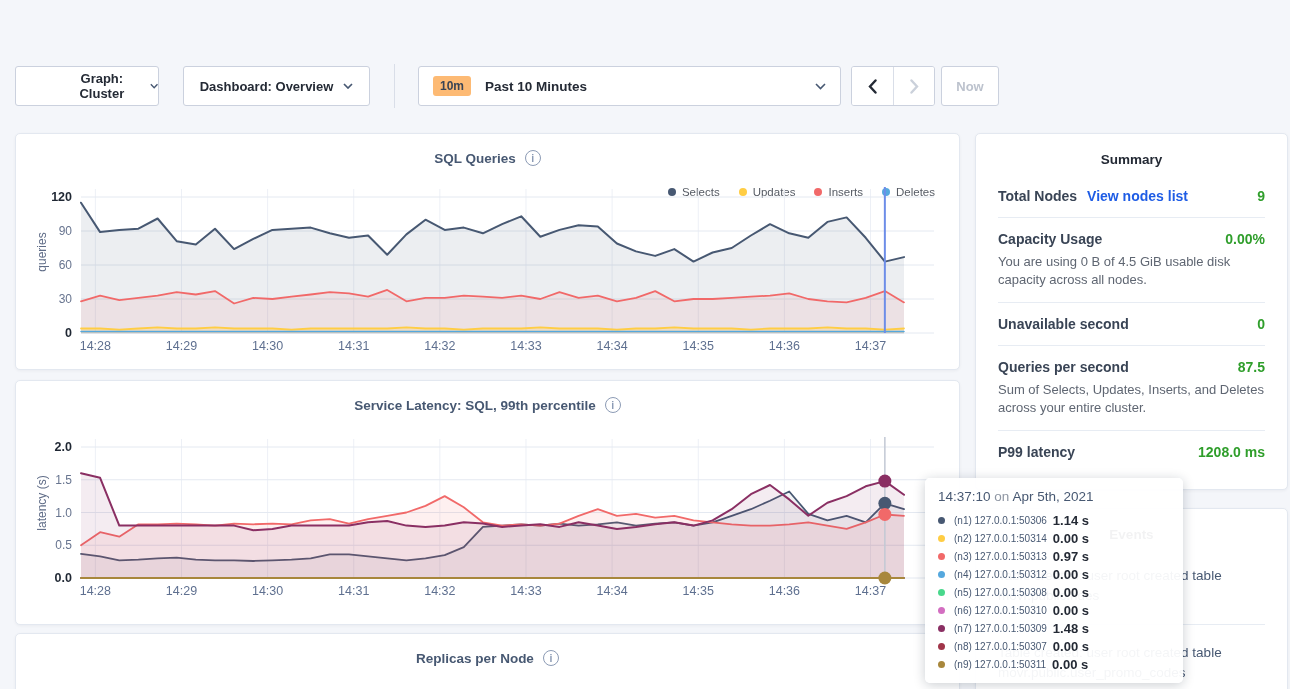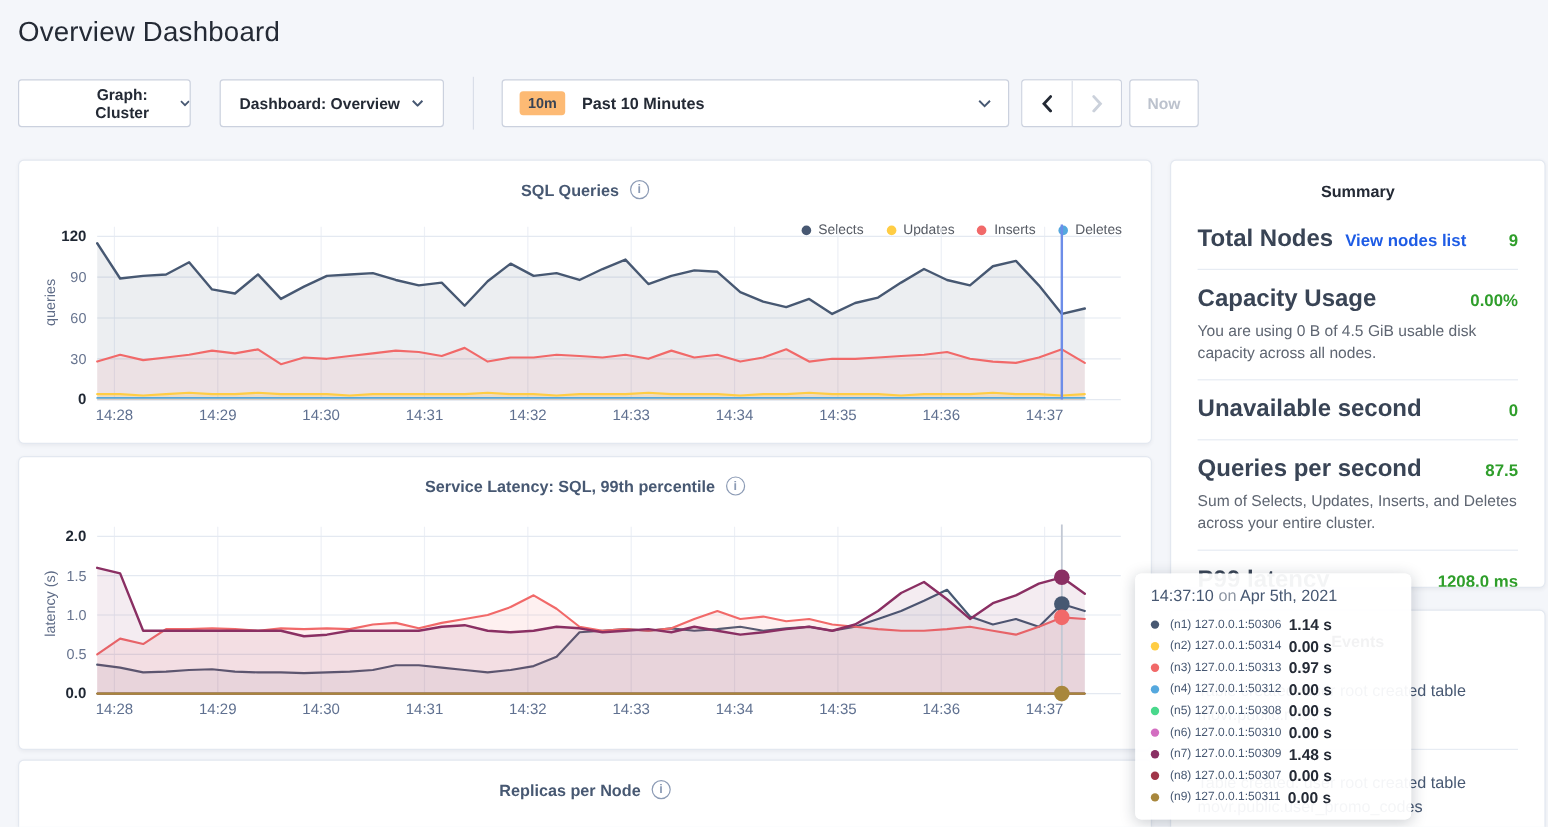--- a/index.html
+++ b/index.html
@@ -45,46 +45,45 @@
   svg .xtick { fill:#5F7090; font-size:12.5px; }
   svg .ytick { fill:#67748F; font-size:12px; }
   svg .ytickbold { fill:#1F2733; font-size:12.5px; font-weight:700; }
 
   
   .panel-h { text-align:center; padding-top:18px; font-size:13.5px; font-weight:700; color:#242A35; }
   #summary-rows { padding:8px 22px 0; }
   .sum-row { padding:13px 0; border-bottom:1px solid #E7ECF3; }
   .sum-row:last-child { border-bottom:none; }
   .sum-head { display:flex; align-items:baseline; }
-  .sum-label { font-size:20px; font-weight:700; color:#394455;text-align:right; }
+  .sum-label { font-size:14px; font-weight:700; color:#394455;text-align:right; }
   .sum-link { font-size:14px; font-weight:700; color:#1E5CE5; margin-left:10px; text-decoration:none; cursor:pointer; }
   .sum-value { margin-left:auto; font-size:14px; font-weight:700; color:#2F9E2B; }
   .sum-desc { margin-top:6px; font-size:13px; line-height:18px; color:#5F6672; }
 
   
   #events-list { padding:6px 22px 0; }
   .event-item { padding:18px 0; font-size:13.5px; line-height:20px; color:#475872; }
   .event-item + .event-item { border-top:1px solid #E7ECF3; }
 
   
-  #tooltip { position:absolute; left:946px; top:478px; width:230px; background:rgba(255,255,255,.94); border-radius:5px;
+  #tooltip { position:absolute; left:925px; top:478px; width:258px; background:rgba(255,255,255,.94); border-radius:5px;
              box-shadow:0 2px 12px rgba(20,30,50,.22); padding:11px 13px 10px; z-index:20; }
   .tt-head { font-size:13.5px; color:#475872; margin-bottom:7px; }
   .tt-head .tt-on { color:#8E96A3; }
   .tt-row { display:flex; align-items:center; height:18px; }
   .tt-dot { width:7px; height:7px; border-radius:50%; margin-right:9px; flex:none; }
   .tt-label { font-size:10px; color:#475872; }
   .tt-value { font-size:13px; font-weight:700; color:#242A35; margin-left:6px; }
 </style>
 </head>
 <body>
 
 <div id="app">
 
-  <h1 class="page-title">Overview Dashboard</h1>
 
   <button class="tb-btn" id="dd-graph">
     <span>Graph: Cluster</span>
     <svg class="chev" width="10" height="6" viewBox="0 0 10 6">
         <path d="M1 1 L5 5 L9 1" fill="none" stroke="#475872" stroke-width="1.7"></path>
       </svg>
   </button>
 
   <button class="tb-btn" id="dd-dash">
     <span>Dashboard: Overview</span>

